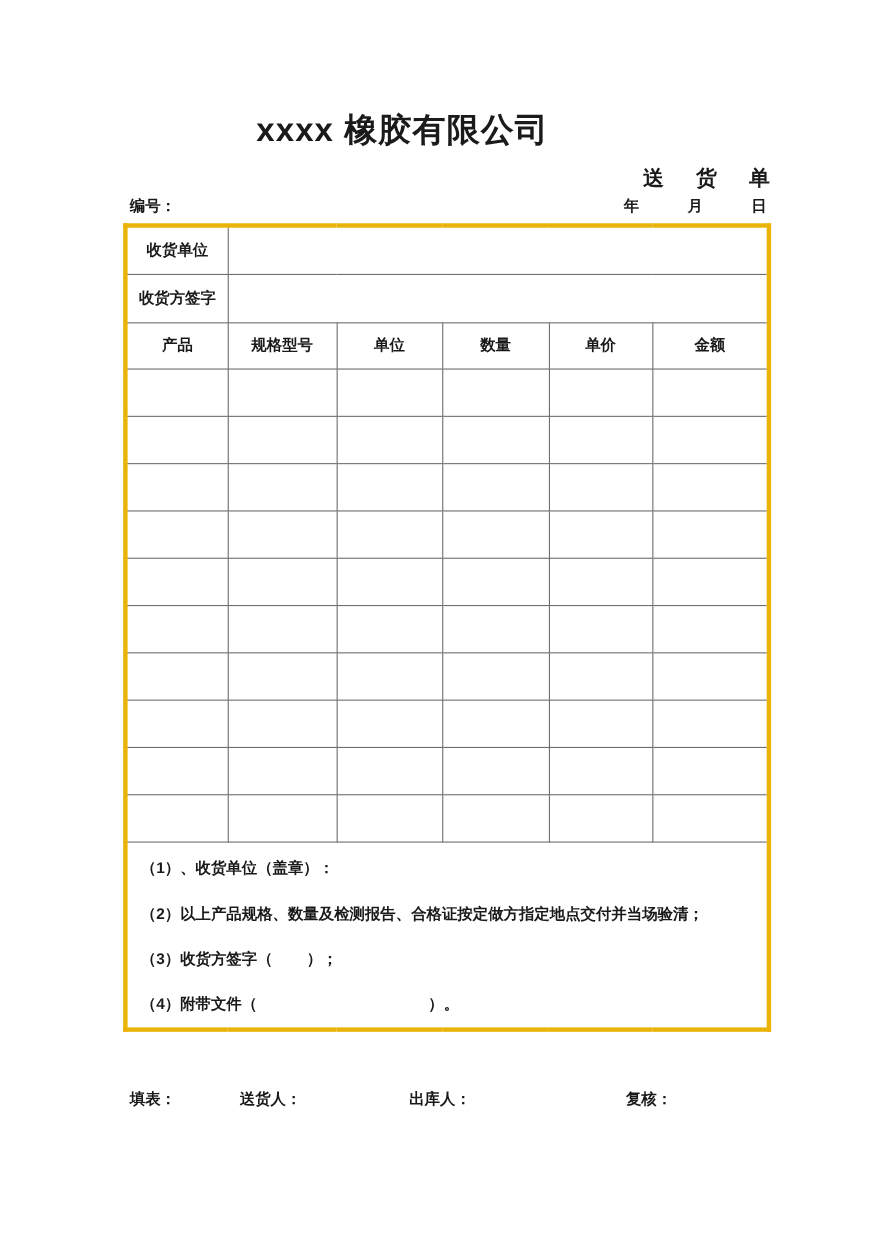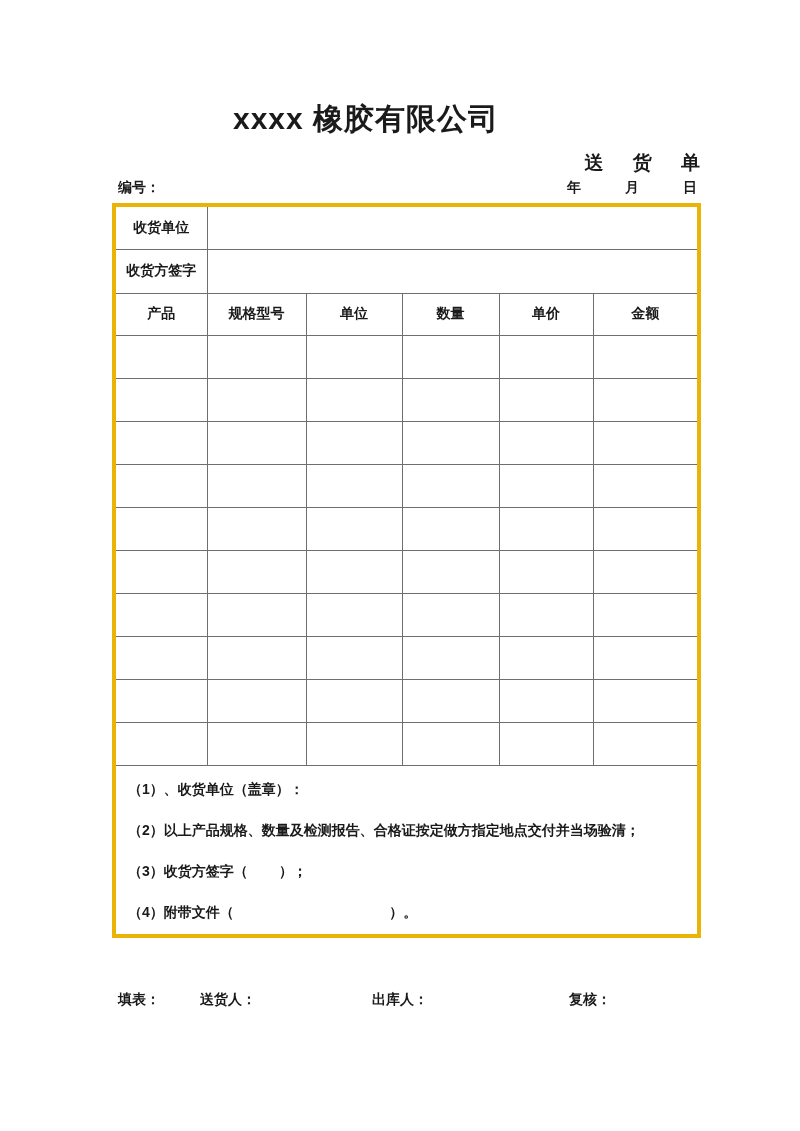--- a/index.html
+++ b/index.html
@@ -130,21 +130,21 @@
     height: 22px;
     font-size: 14px;
     font-weight: bold;
   }
   .footer-row .fl {
     position: absolute;
     top: 0;
     white-space: pre;
   }
   .fl-1 { left: 6px; }
-  .fl-2 { left: 88px; }
+  .fl-2 { left: 106px; }
   .fl-3 { left: 260px; }
   .fl-4 { left: 457px; }
 </style>
 </head>
 <body>
 
 <div class="doc-title">xxxx 橡胶有限公司</div>
 
 <div class="doc-subtitle">送 货 单</div>
 

